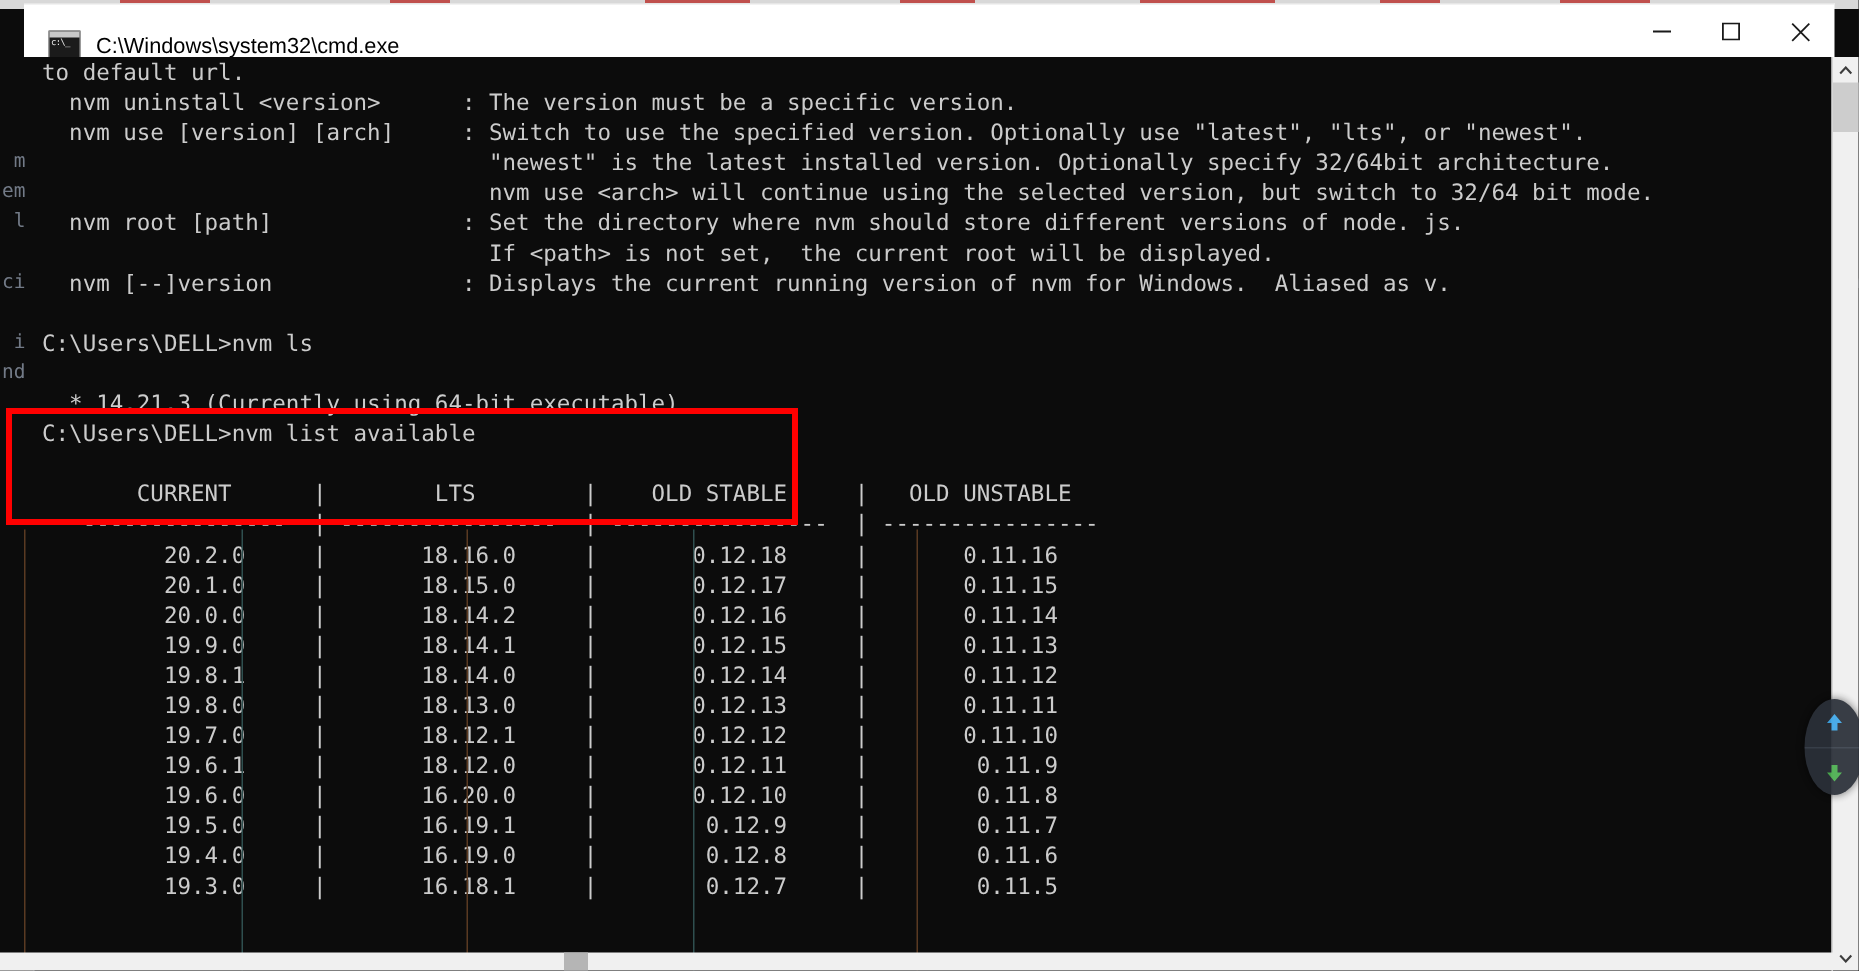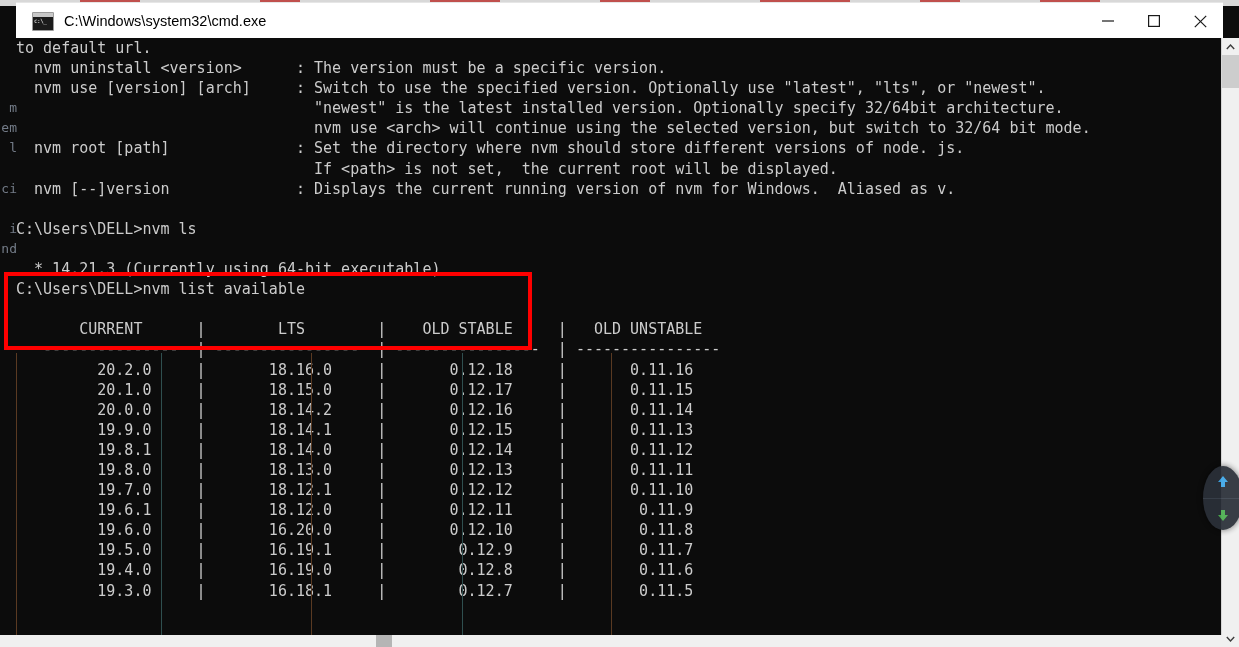--- a/index.html
+++ b/index.html
@@ -81,21 +81,21 @@
     height: 647px;
   }
   #titlebar {
     position: absolute;
     left: 16px;
     top: 2px;
     width: 1207px;
     height: 36px;
     background: #ffffff;
     display: flex;
-    align-items: center;
+    align-items: flex-end;
     border-top: 1px solid #e6e6e6;
   }
   .title-icon {
     width: 20px;
     height: 17px;
     margin-left: 16px;
     margin-right: 10px;
     background: #1b1b1b;
     border: 1px solid #9b9b9b;
     border-radius: 1px;
@@ -146,21 +146,21 @@
     position: absolute;
     left: 0;
     top: 38px;
     width: 1239px;
     height: 609px;
     background: #0c0c0c;
     overflow: hidden;
   }
   #console-text {
     position: absolute;
-    left: 4px;
+    left: 16px;
     top: 0;
     color: #ccc;
     font-family: "DejaVu Sans Mono", monospace;
     font-size: 15px;
     line-height: 20.1px;
     white-space: pre;
     letter-spacing: 0px;
     padding-left: 12px;
   }
   .line { height: 20.1px; }

